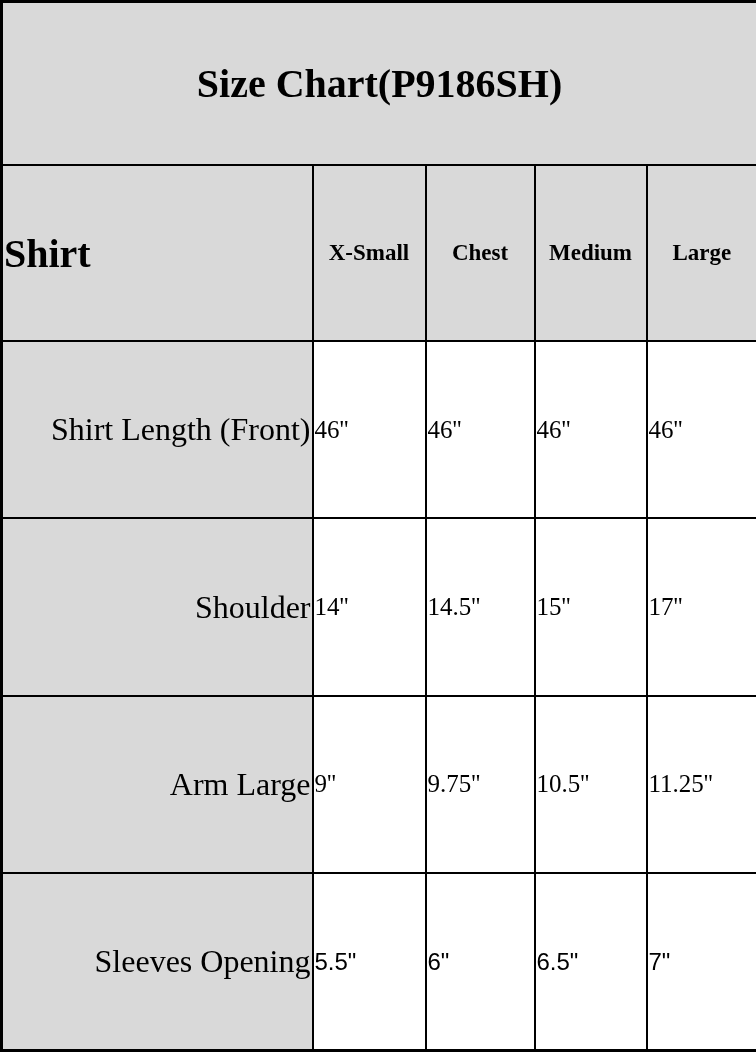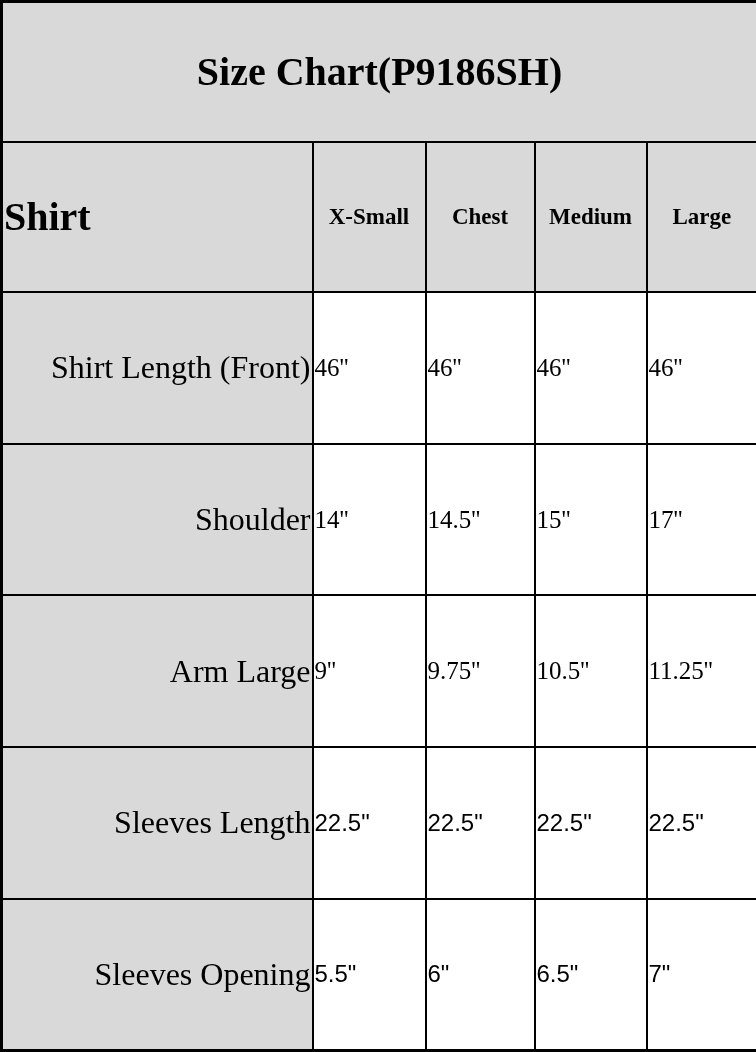--- a/index.html
+++ b/index.html
@@ -118,27 +118,20 @@
 
     <tr class="data-row">
       <td class="row-label gray">Arm Large</td>
       <td class="value serif-val white">9''</td>
       <td class="value serif-val white">9.75''</td>
       <td class="value serif-val white">10.5''</td>
       <td class="value serif-val white">11.25''</td>
     </tr>
 
 
-    <tr class="data-row">
-      <td class="row-label gray">Sleeves Length</td>
-      <td class="value sans-val white">22.5"</td>
-      <td class="value sans-val white">22.5"</td>
-      <td class="value sans-val white">22.5"</td>
-      <td class="value sans-val white">22.5"</td>
-    </tr>
 
     <tr class="data-row">
       <td class="row-label gray">Sleeves Opening</td>
       <td class="value sans-val white">5.5"</td>
       <td class="value sans-val white">6"</td>
       <td class="value sans-val white">6.5"</td>
       <td class="value sans-val white">7"</td>
     </tr>
 
   </tbody>

